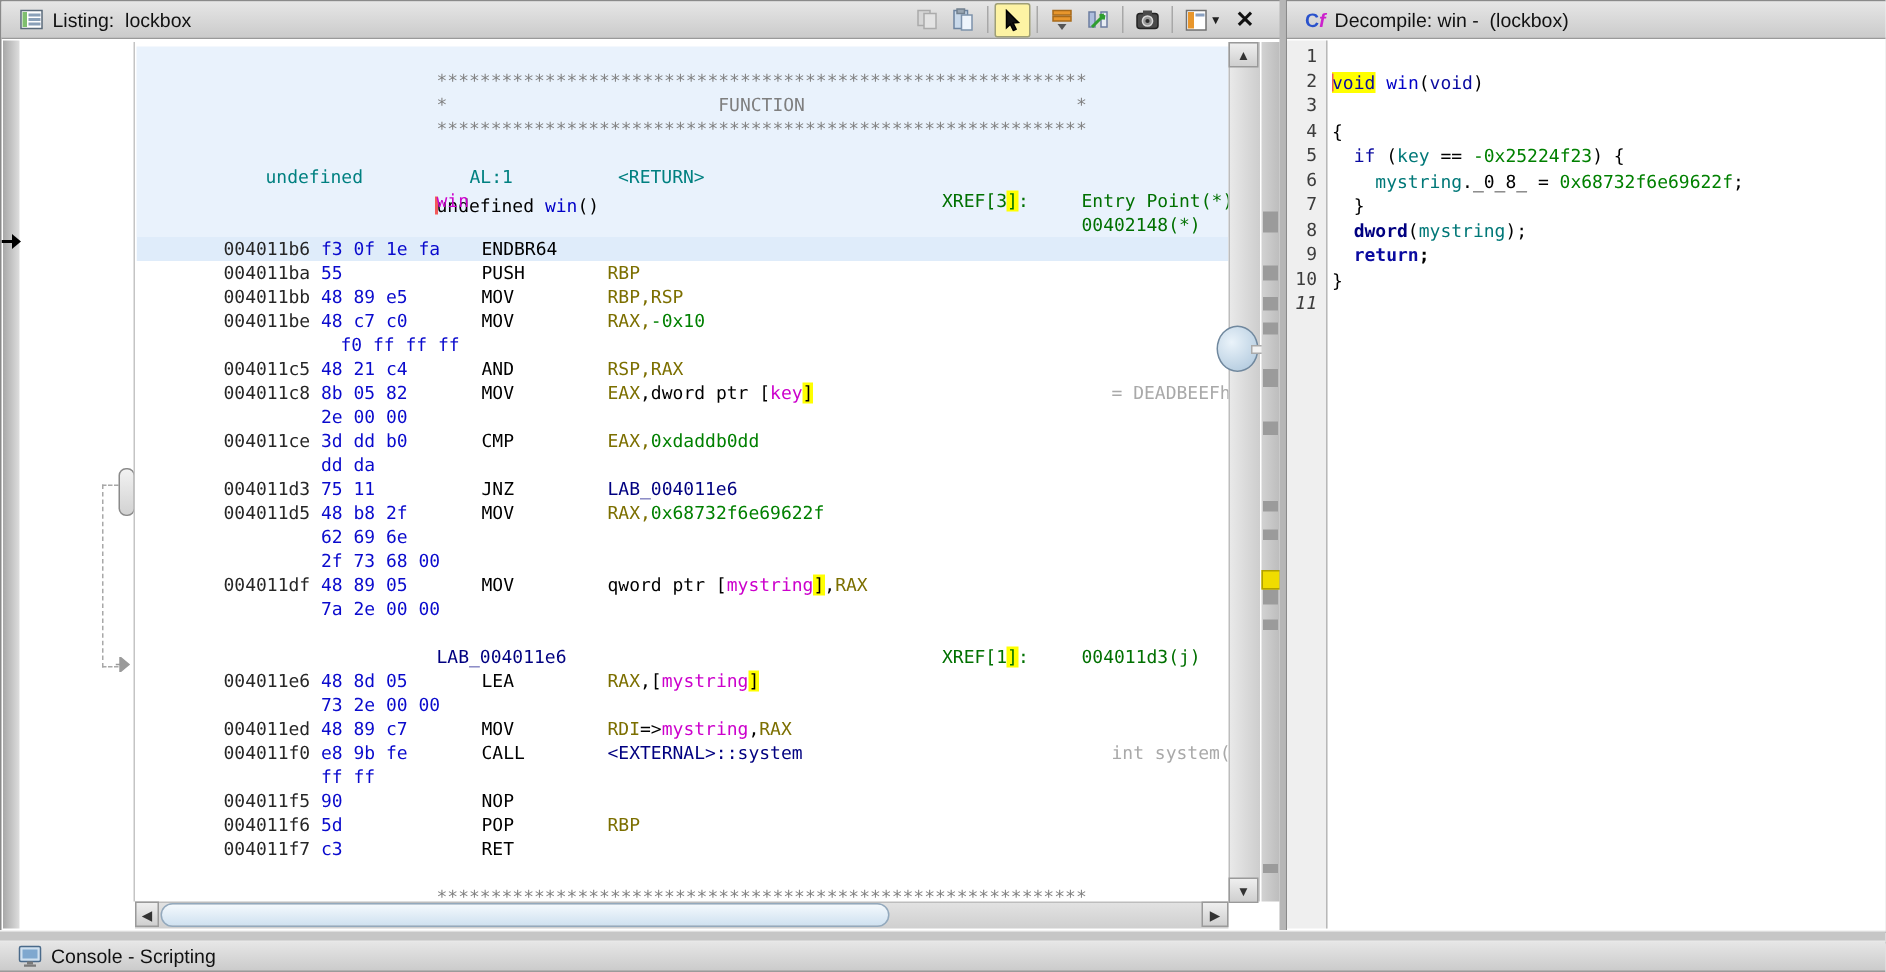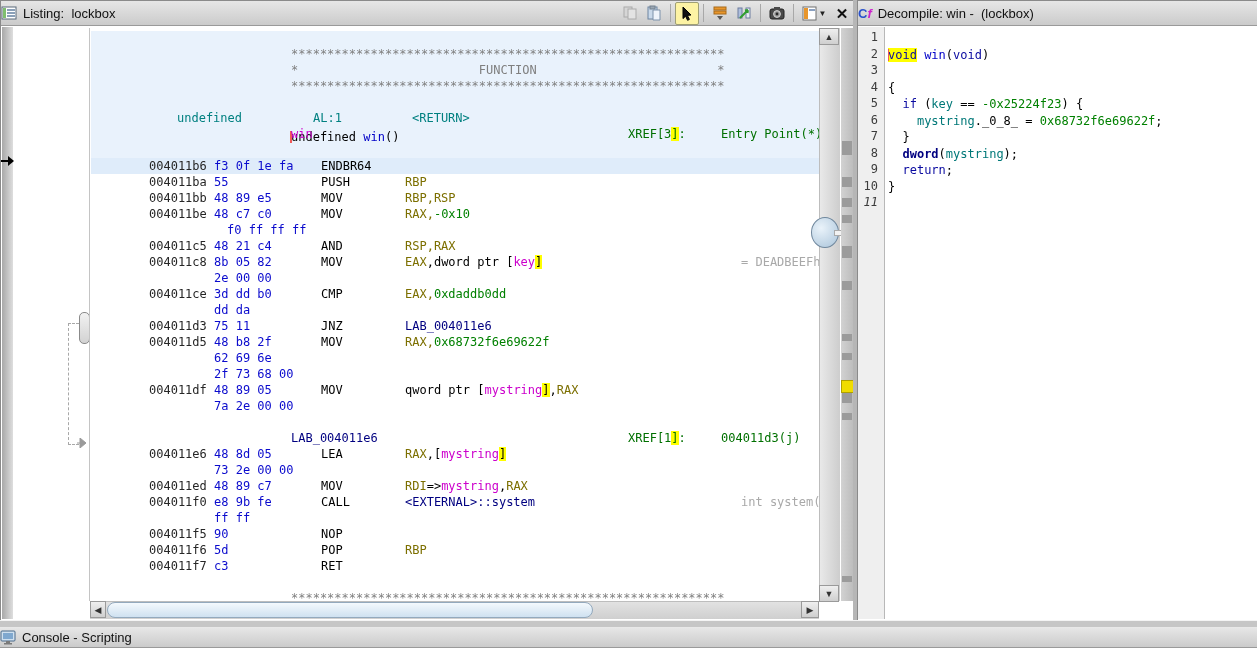--- a/index.html
+++ b/index.html
@@ -3,21 +3,21 @@
 <meta charset="utf-8">
 <style>
   html,body{margin:0;padding:0;}
   body{width:1257px;height:648px;position:relative;overflow:hidden;
        background:#c6c6c6;font-family:"Liberation Sans",sans-serif;}
   .abs{position:absolute;}
   
   .panel{position:absolute;border:1px solid #8a8a8a;background:#fff;}
   .titlebar{position:absolute;left:0;top:0;right:0;height:25px;
     background:linear-gradient(#e6e6e6,#cbcbcb);border-bottom:1px solid #9a9a9a;
-    display:flex;align-items:center;padding:0 0;box-sizing:border-box;}
+    display:flex;align-items:center;padding:0 12px;box-sizing:border-box;}
   .titletext{font-size:13px;color:#111;margin-left:6px;white-space:pre;}
   .tb-sep{width:1px;height:18px;background:#a8a8a8;margin:0 4px;}
   .tb-btn{width:22px;height:21px;display:flex;align-items:center;justify-content:center;
     border:1px solid transparent;border-radius:2px;flex:0 0 auto;}
   .tb-btn.toggled{background:#fdf3a4;border:1px solid #9f9f76;}
   .tb-btn svg{display:block;}
   .closeX{font-size:15px;font-weight:bold;color:#111;line-height:1;}
   .caret{font-size:8px;color:#222;margin-left:1px;}
   
   .codebox{position:absolute;font-family:"DejaVu Sans Mono","Liberation Mono",monospace;
@@ -134,20 +134,21 @@
 
   <div class="abs" style="left:90px;top:30px;width:728px;height:127px;background:#e9f2fc;"></div>
 
   <div id="listing-code" class="codebox" style="left:90px;top:45px;width:728px;height:556px;">
       <div class="code-line" style="top: 0px; height: 16px;"><span class="run" style="left: 200px;"><span style="color: rgb(127, 127, 127);">************************************************************</span></span></div>
       <div class="code-line" style="top: 16px; height: 16px;"><span class="run" style="left: 200px;"><span style="color: rgb(127, 127, 127);">*                         FUNCTION                         *</span></span></div>
       <div class="code-line" style="top: 32px; height: 16px;"><span class="run" style="left: 200px;"><span style="color: rgb(127, 127, 127);">************************************************************</span></span></div>
       <div class="code-line" style="top: 48px; height: 16px; margin-top: 35px;"><span class="run" style="left: 200px;"><span class="cursor" style="color: rgb(0, 0, 0);">undefined </span><span style="color: rgb(0, 0, 200);">win</span><span style="color: rgb(0, 0, 0);">()</span></span></div>
       <div class="code-line" style="top: 64px; height: 16px;"><span class="run" style="left: 86px;"><span style="color: rgb(0, 128, 128);">undefined</span></span><span class="run" style="left: 222px;"><span style="color: rgb(0, 128, 128);">AL:1</span></span><span class="run" style="left: 321px;"><span style="color: rgb(0, 128, 128);">&lt;RETURN&gt;</span></span></div>
       <div class="code-line" style="top: 80px; height: 16px;"><span class="run" style="left: 200px;"><span style="color: rgb(204, 0, 204);">win</span></span><span class="run" style="left: 537px;"><span style="color: rgb(0, 112, 0);">XREF[3</span><span class="hl" style="color: rgb(0, 112, 0);">]</span><span style="color: rgb(0, 112, 0);">:</span></span><span class="run" style="left: 630px;"><span style="color: rgb(0, 112, 0);">Entry Point(*),</span></span></div>
+      <div class="code-line" style="top: 96px; height: 16px;"><span class="run" style="left: 630px;"><span style="color: rgb(0, 112, 0);">00402148(*)</span></span></div>
       <div class="code-line curline" style="top: 112px; height: 16px;"><span class="run" style="left: 58px;"><span style="color: rgb(38, 38, 38);">004011b6</span></span><span class="run" style="left: 123px;"><span style="color: rgb(10, 10, 205);">f3 0f 1e fa</span></span><span class="run" style="left: 230px;"><span style="color: rgb(0, 0, 0);">ENDBR64</span></span></div>
       <div class="code-line" style="top: 128px; height: 16px;"><span class="run" style="left: 58px;"><span style="color: rgb(38, 38, 38);">004011ba</span></span><span class="run" style="left: 123px;"><span style="color: rgb(10, 10, 205);">55</span></span><span class="run" style="left: 230px;"><span style="color: rgb(0, 0, 0);">PUSH</span></span><span class="run" style="left: 314px;"><span style="color: rgb(124, 111, 0);">RBP</span></span></div>
       <div class="code-line" style="top: 144px; height: 16px;"><span class="run" style="left: 58px;"><span style="color: rgb(38, 38, 38);">004011bb</span></span><span class="run" style="left: 123px;"><span style="color: rgb(10, 10, 205);">48 89 e5</span></span><span class="run" style="left: 230px;"><span style="color: rgb(0, 0, 0);">MOV</span></span><span class="run" style="left: 314px;"><span style="color: rgb(124, 111, 0);">RBP,RSP</span></span></div>
       <div class="code-line" style="top: 160px; height: 16px;"><span class="run" style="left: 58px;"><span style="color: rgb(38, 38, 38);">004011be</span></span><span class="run" style="left: 123px;"><span style="color: rgb(10, 10, 205);">48 c7 c0</span></span><span class="run" style="left: 230px;"><span style="color: rgb(0, 0, 0);">MOV</span></span><span class="run" style="left: 314px;"><span style="color: rgb(124, 111, 0);">RAX,</span><span style="color: rgb(0, 128, 0);">-0x10</span></span></div>
       <div class="code-line" style="top: 176px; height: 16px;"><span class="run" style="left: 136px;"><span style="color: rgb(10, 10, 205);">f0 ff ff ff</span></span></div>
       <div class="code-line" style="top: 192px; height: 16px;"><span class="run" style="left: 58px;"><span style="color: rgb(38, 38, 38);">004011c5</span></span><span class="run" style="left: 123px;"><span style="color: rgb(10, 10, 205);">48 21 c4</span></span><span class="run" style="left: 230px;"><span style="color: rgb(0, 0, 0);">AND</span></span><span class="run" style="left: 314px;"><span style="color: rgb(124, 111, 0);">RSP,RAX</span></span></div>
       <div class="code-line" style="top: 208px; height: 16px;"><span class="run" style="left: 58px;"><span style="color: rgb(38, 38, 38);">004011c8</span></span><span class="run" style="left: 123px;"><span style="color: rgb(10, 10, 205);">8b 05 82</span></span><span class="run" style="left: 230px;"><span style="color: rgb(0, 0, 0);">MOV</span></span><span class="run" style="left: 314px;"><span style="color: rgb(124, 111, 0);">EAX</span><span style="color: rgb(0, 0, 0);">,dword ptr [</span><span style="color: rgb(204, 0, 204);">key</span><span class="hl" style="color: rgb(0, 0, 0);">]</span></span><span class="run" style="left: 650px;"><span style="color: rgb(169, 169, 169);">= DEADBEEFh</span></span></div>
       <div class="code-line" style="top: 224px; height: 16px;"><span class="run" style="left: 123px;"><span style="color: rgb(10, 10, 205);">2e 00 00</span></span></div>
       <div class="code-line" style="top: 240px; height: 16px;"><span class="run" style="left: 58px;"><span style="color: rgb(38, 38, 38);">004011ce</span></span><span class="run" style="left: 123px;"><span style="color: rgb(10, 10, 205);">3d dd b0</span></span><span class="run" style="left: 230px;"><span style="color: rgb(0, 0, 0);">CMP</span></span><span class="run" style="left: 314px;"><span style="color: rgb(124, 111, 0);">EAX,</span><span style="color: rgb(0, 128, 0);">0xdaddb0dd</span></span></div>
       <div class="code-line" style="top: 256px; height: 16px;"><span class="run" style="left: 123px;"><span style="color: rgb(10, 10, 205);">dd da</span></span></div>
@@ -235,21 +236,21 @@
 
   <div id="dec-code" class="codebox dec" style="left:30px;top:29px;width:368px;height:585px;">
       <div class="code-line" style="top: 0px; height: 16.5px;"></div>
       <div class="code-line" style="top: 16.5px; height: 16.5px;"><span class="run" style="left: 0px;"><span class="hl cursor" style="color: rgb(10, 10, 160);">void</span><span style="color: rgb(0, 0, 0);"> </span><span style="color: rgb(0, 0, 200);">win</span><span style="color: rgb(0, 0, 0);">(</span><span style="color: rgb(10, 10, 160);">void</span><span style="color: rgb(0, 0, 0);">)</span></span></div>
       <div class="code-line" style="top: 33px; height: 16.5px;"></div>
       <div class="code-line" style="top: 49.5px; height: 16.5px;"><span class="run" style="left: 0px;"><span style="color: rgb(0, 0, 0);">{</span></span></div>
       <div class="code-line" style="top: 66px; height: 16.5px;"><span class="run" style="left: 0px;"><span style="color: rgb(0, 0, 0);">  </span><span style="color: rgb(10, 10, 160);">if</span><span style="color: rgb(0, 0, 0);"> (</span><span style="color: rgb(0, 120, 120);">key</span><span style="color: rgb(0, 0, 0);"> == </span><span style="color: rgb(0, 128, 0);">-0x25224f23</span><span style="color: rgb(0, 0, 0);">) {</span></span></div>
       <div class="code-line" style="top: 82.5px; height: 16.5px;"><span class="run" style="left: 0px;"><span style="color: rgb(0, 0, 0);">    </span><span style="color: rgb(0, 120, 120);">mystring</span><span style="color: rgb(0, 0, 0);">._0_8_ = </span><span style="color: rgb(0, 128, 0);">0x68732f6e69622f</span><span style="color: rgb(0, 0, 0);">;</span></span></div>
       <div class="code-line" style="top: 99px; height: 16.5px;"><span class="run" style="left: 0px;"><span style="color: rgb(0, 0, 0);">  }</span></span></div>
       <div class="code-line" style="top: 115.5px; height: 16.5px;"><span class="run" style="left: 0px;"><span style="color: rgb(0, 0, 0);">  </span><span style="color: rgb(0, 0, 128); font-weight: bold;">dword</span><span style="color: rgb(0, 0, 0);">(</span><span style="color: rgb(0, 120, 120);">mystring</span><span style="color: rgb(0, 0, 0);">);</span></span></div>
-      <div class="code-line" style="top: 132px; height: 16.5px;"><span class="run" style="left: 0px;"><span style="color: rgb(0, 0, 0);">  </span><span style="color: rgb(10, 10, 160);">return</span><span style="color: rgb(0, 0, 0);">;</span></span></div>
+      <div class="code-line" style="top: 132px; height: 16.5px; font-weight: bold;"><span class="run" style="left: 0px;"><span style="color: rgb(0, 0, 0);">  </span><span style="color: rgb(10, 10, 160);">return</span><span style="color: rgb(0, 0, 0);">;</span></span></div>
       <div class="code-line" style="top: 148.5px; height: 16.5px;"><span class="run" style="left: 0px;"><span style="color: rgb(0, 0, 0);">}</span></span></div>
       <div class="code-line" style="top: 165px; height: 16.5px;"></div>
     </div>
 </div>
 
 <div class="abs" style="left:0;top:620px;width:1257px;height:7px;background:#c6c6c6;
             border-top:1px solid #f4f4f4;border-bottom:1px solid #8f8f8f;"></div>
 <div class="abs titlebar" style="left:0;top:627px;width:1257px;height:21px;border-top:1px solid #e8e8e8;">
   <svg width="16" height="15">
     <rect x="1" y="1" width="14" height="10" rx="1" fill="#cfe0ef" stroke="#4a6a8a"></rect>

